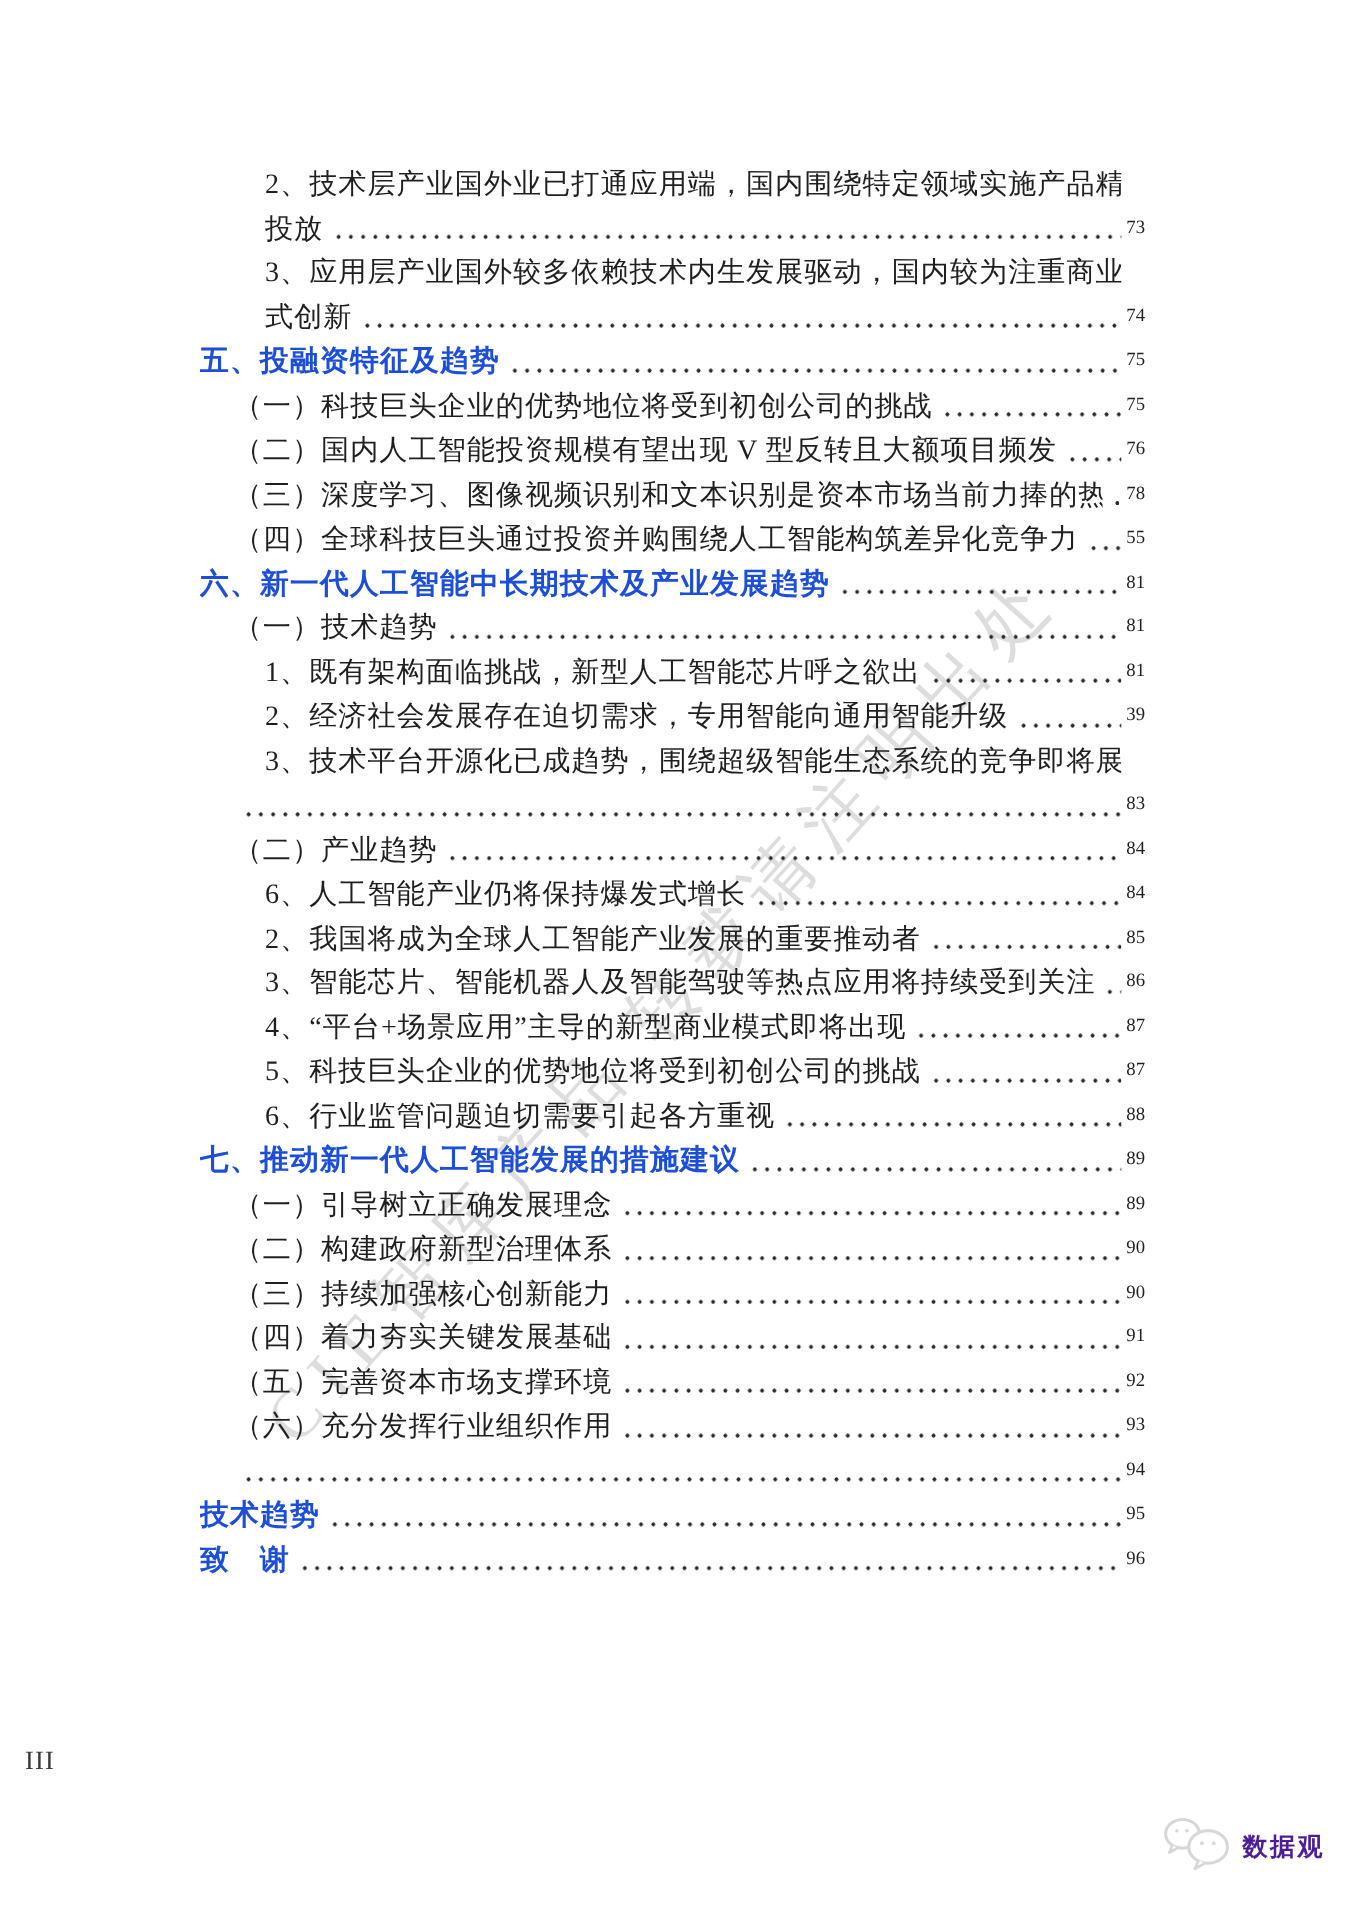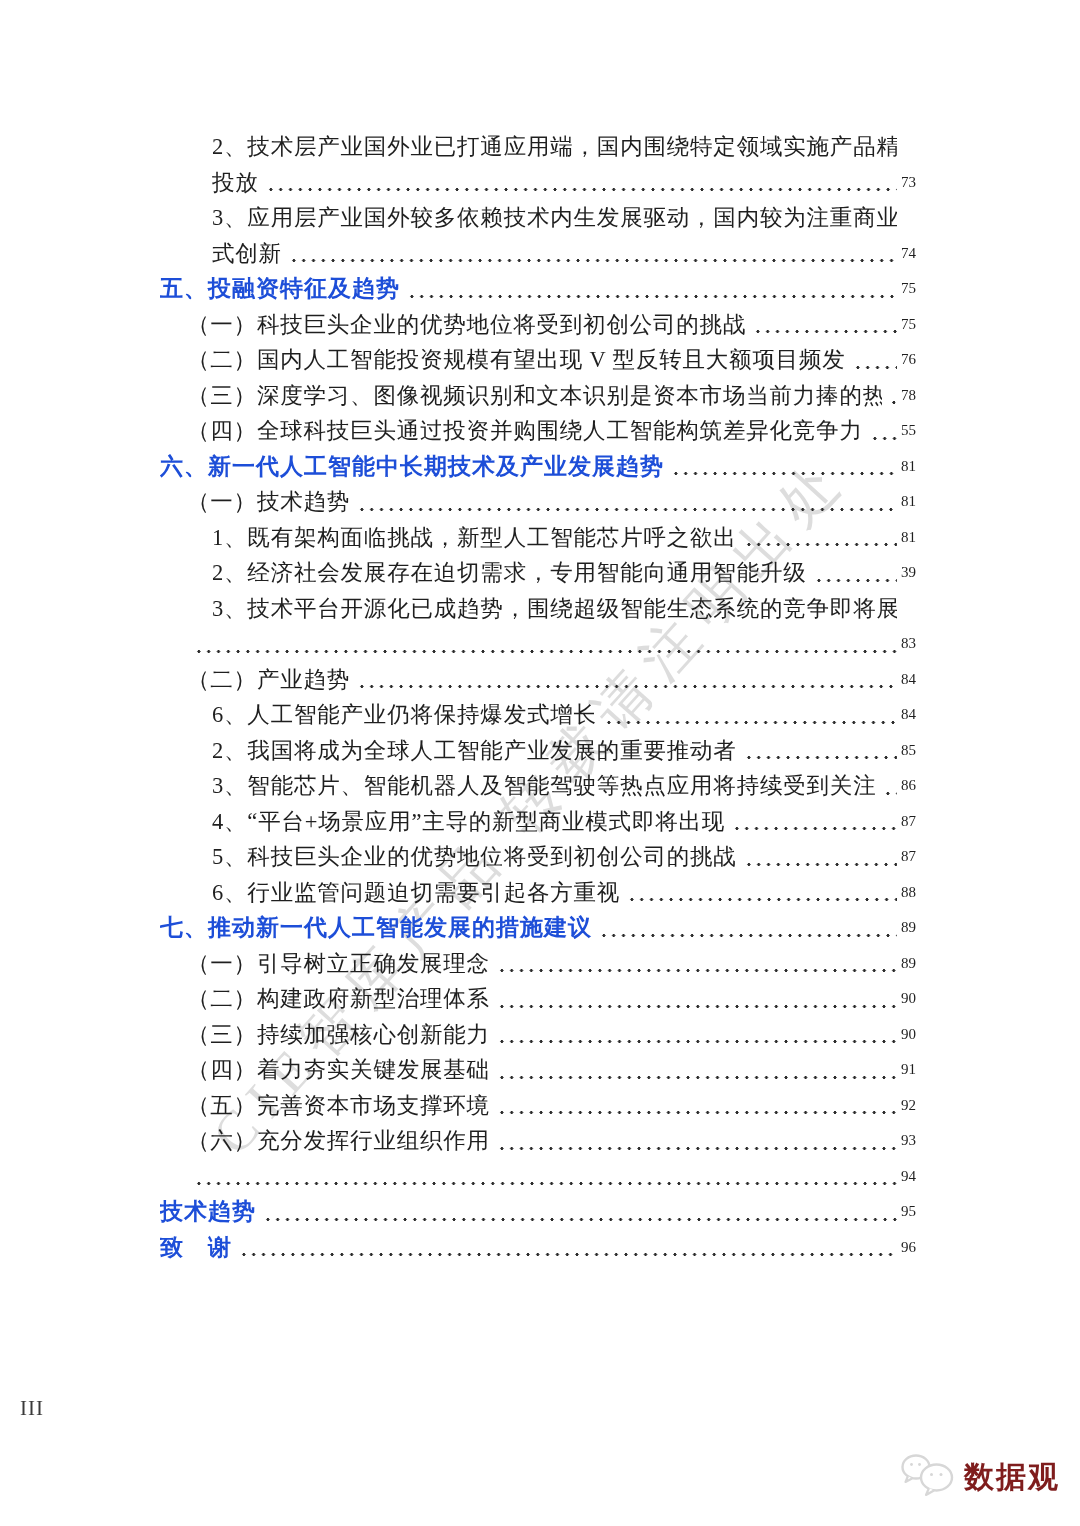--- a/index.html
+++ b/index.html
@@ -43,21 +43,21 @@
   
   .folio {
     position:absolute; top:1396px; left:0; width:1038px; text-align:left;
     font-size:21px; letter-spacing:1px; color:#3a3a3a;
     font-family:"Liberation Serif","DejaVu Serif",serif;
     margin-left:20px;
   }
   
   .brand { position:absolute; top:1452px; right:20px; display:flex; align-items:center; gap:7px; }
   .brand-text {
-    font-size:30px; font-weight:bold; letter-spacing:2px; color:#7f1d1d;
+    font-size:20px; font-weight:bold; letter-spacing:2px; color:#4c1d95;
     font-family:"Liberation Sans","DejaVu Sans",sans-serif;
   }
 </style>
 </head>
 <body>
 
 <div class="page">
 
   <div class="watermark">CIE智库产品 转载请注明出处</div>
 

